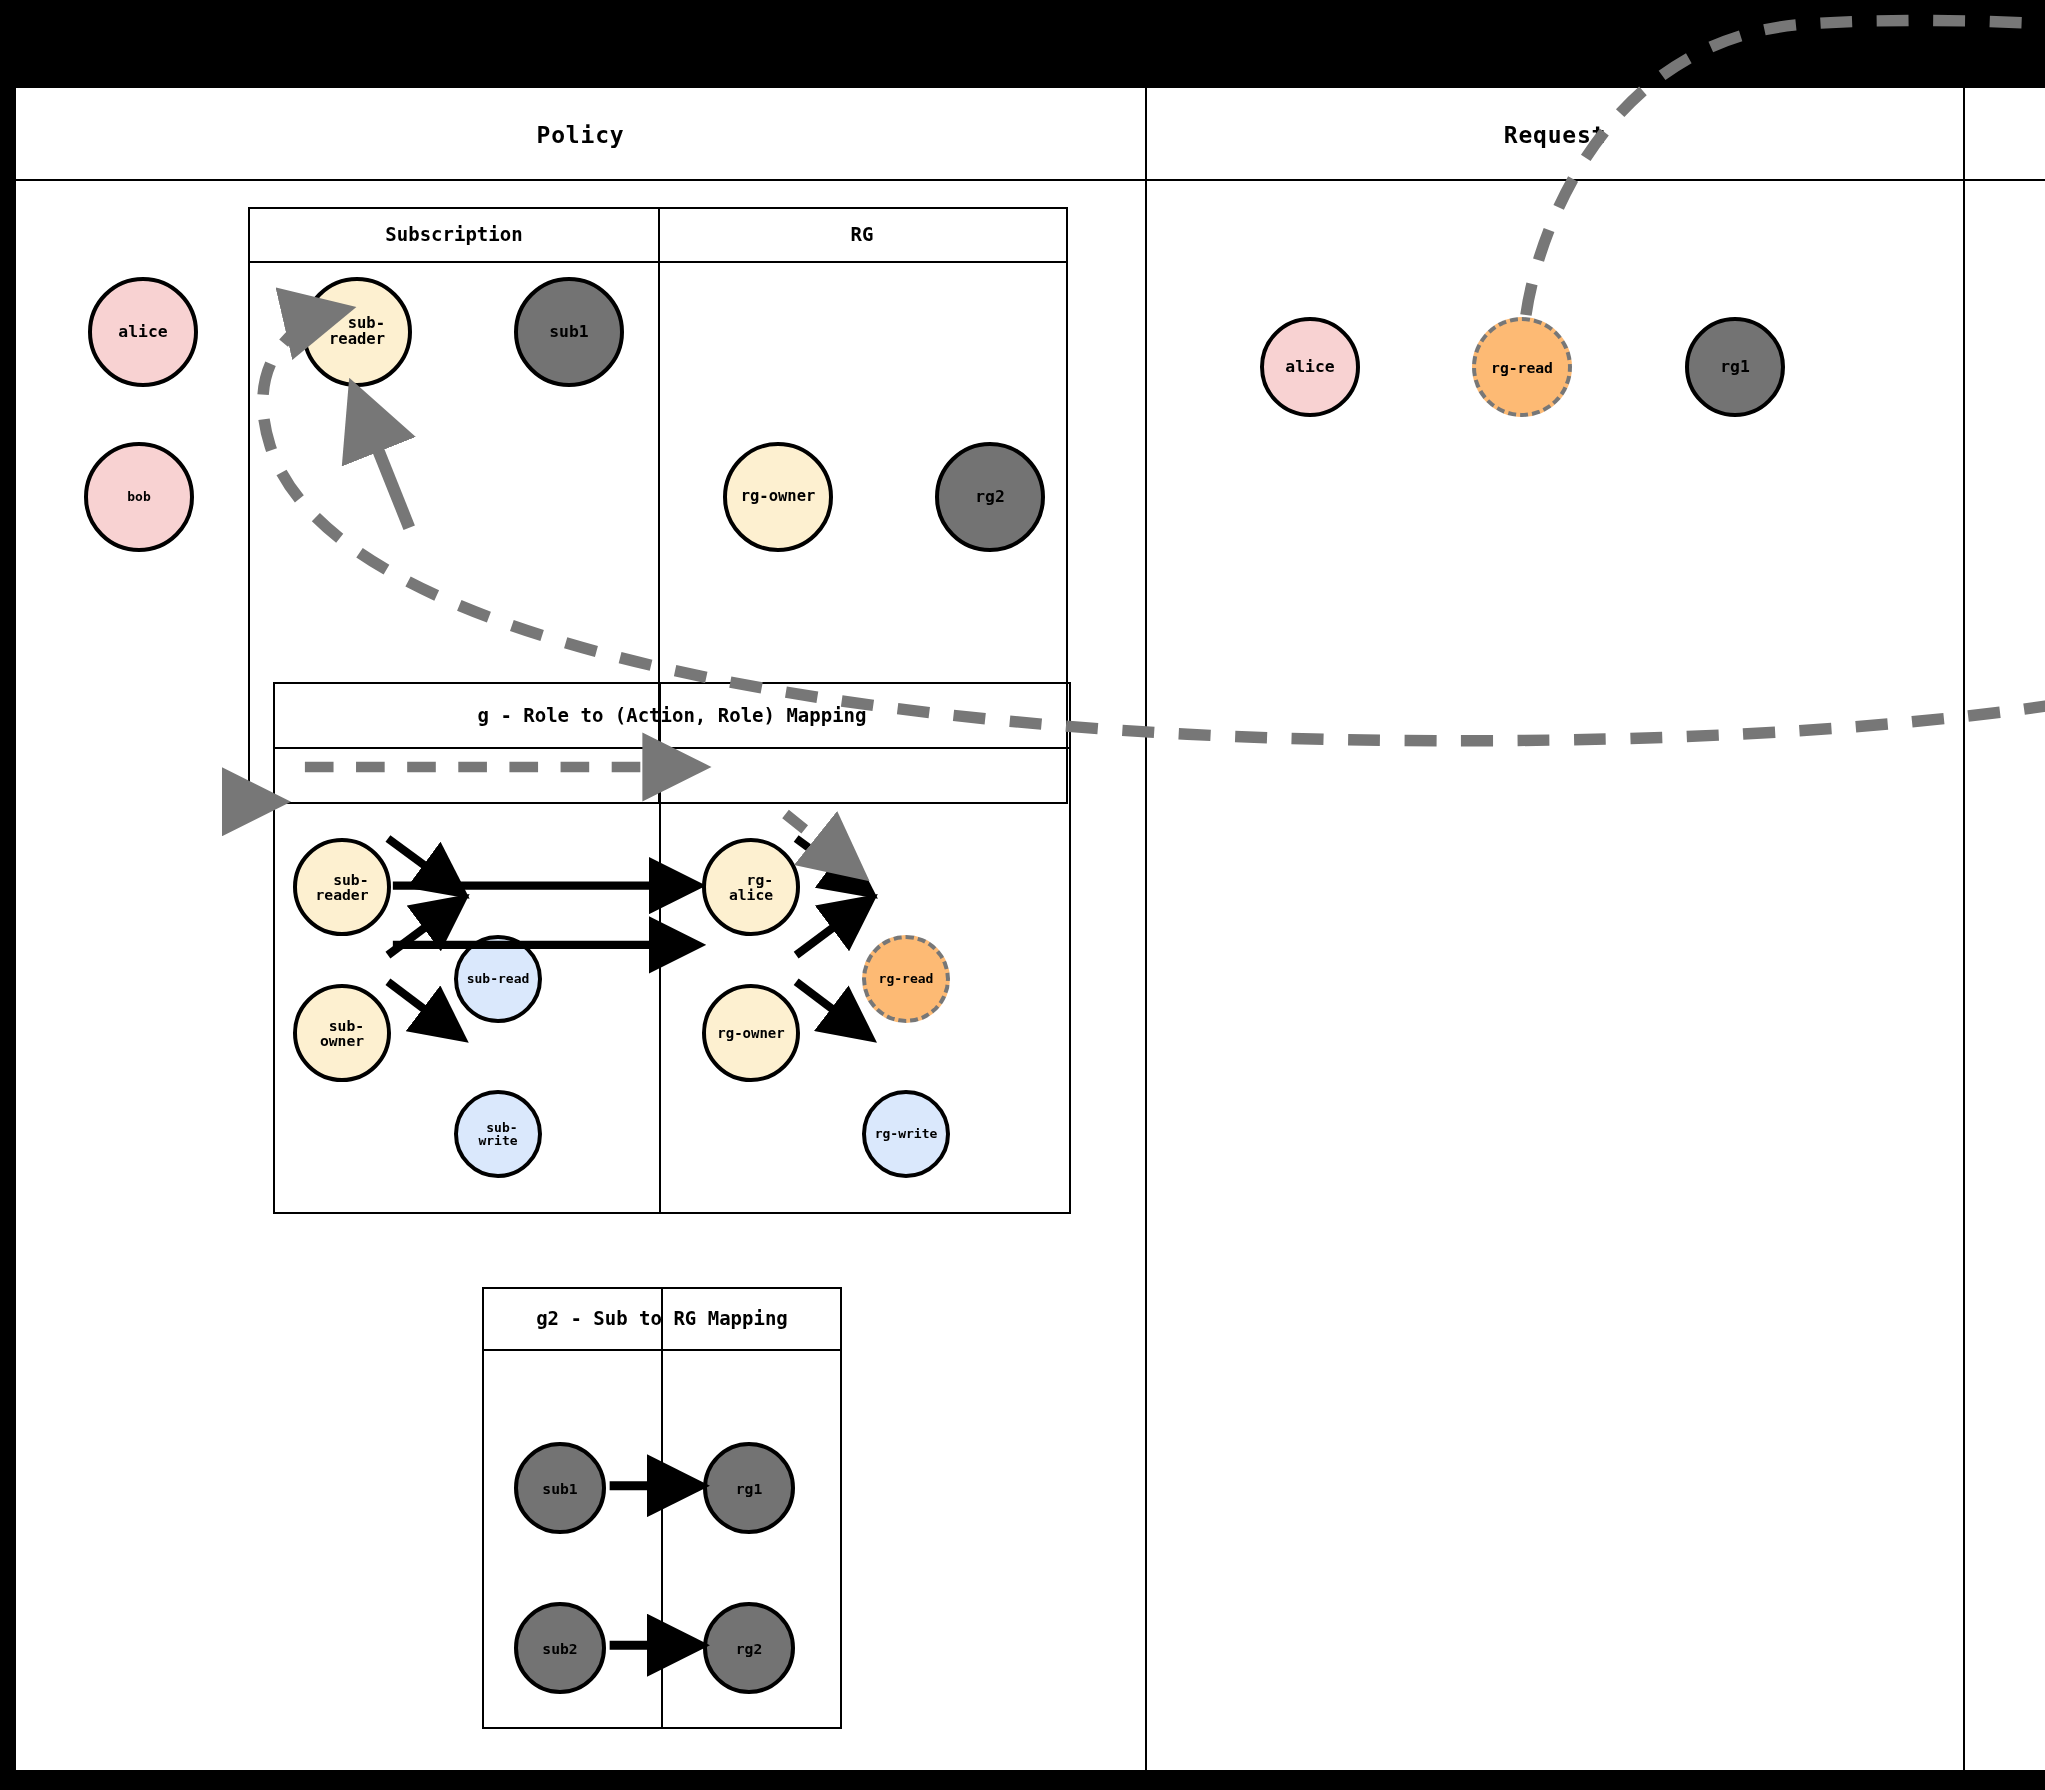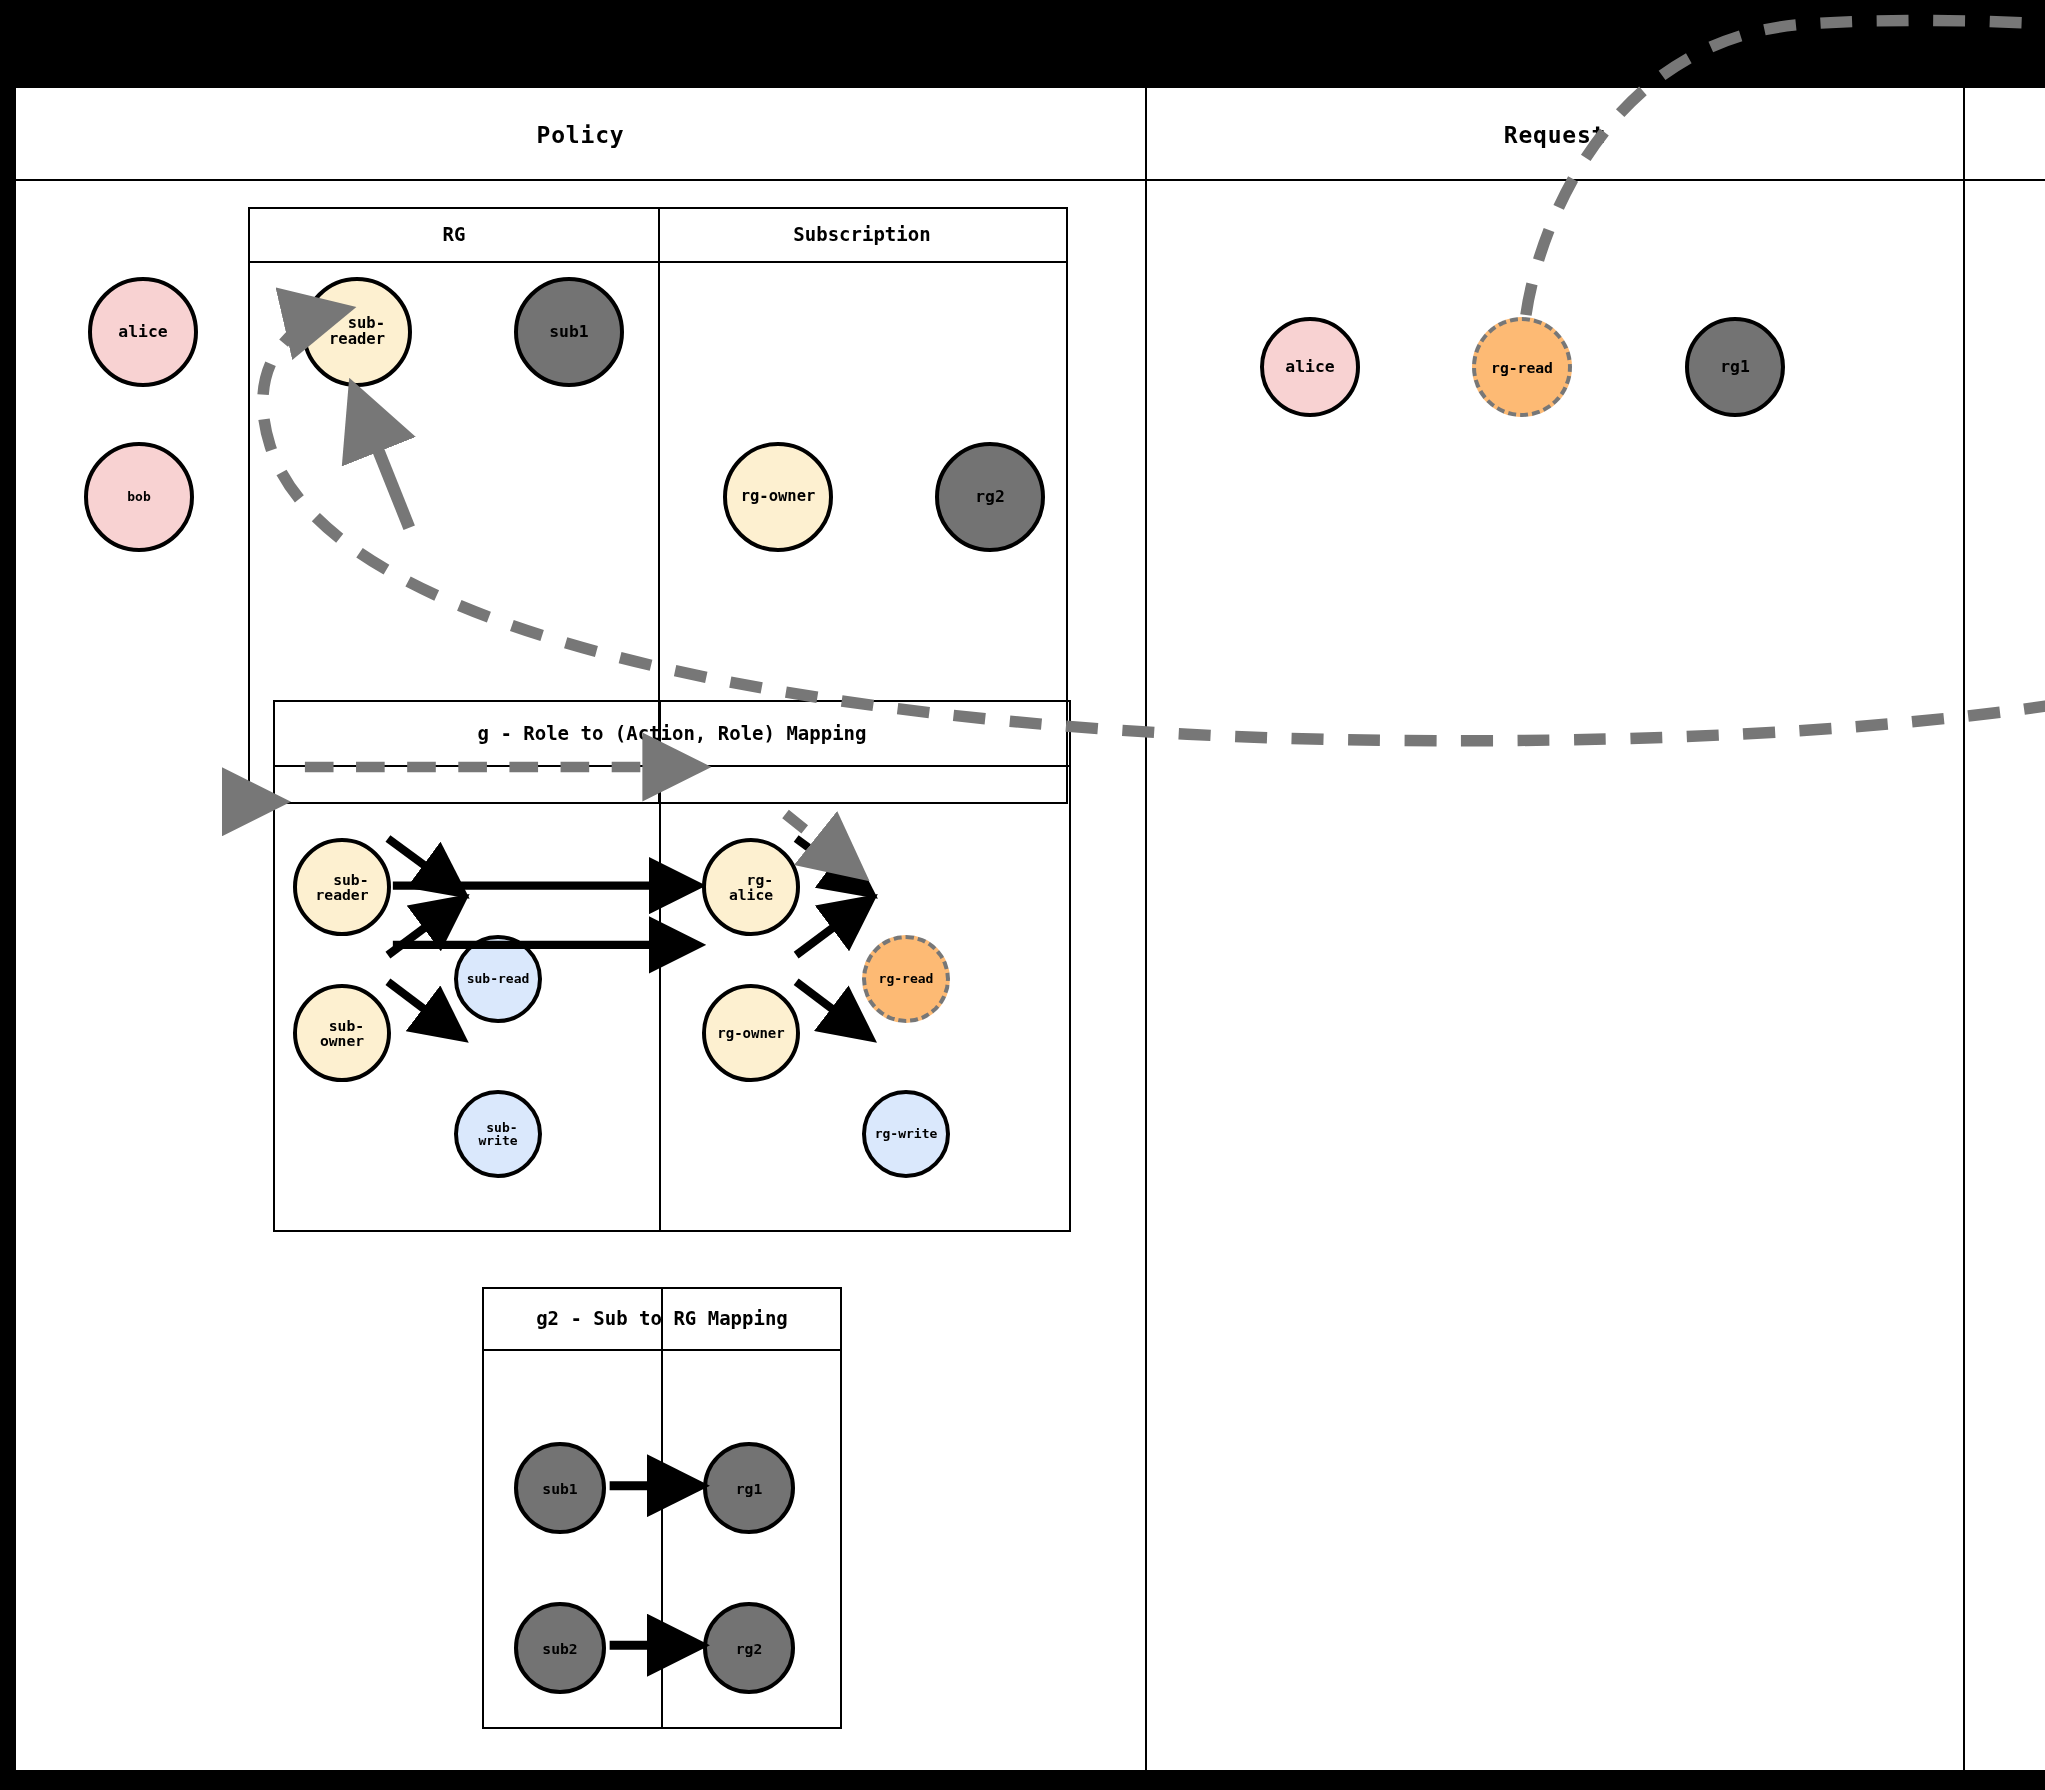--- a/index.html
+++ b/index.html
@@ -56,45 +56,45 @@
     <div class="node n-pink" style="left:72px;top:189px;width:110px;height:110px;font-size:16.4px;">
       <span>alice</span>
     </div>
     <div class="node n-pink" style="left:68px;top:354px;width:110px;height:110px;font-size:13px;">
       <span>bob</span>
     </div>
 
     <div class="frame" style="left:232px;top:119px;width:820px;height:597px;">
       <div class="frame-head" style="height:54px;">
         <div style="width:50%;display:flex;align-items:center;justify-content:center;height:100%;">
-          <span>RG</span>
+          <span>Subscription</span>
         </div>
         <div style="width:50%;display:flex;align-items:center;justify-content:center;height:100%;">
-          <span>Subscription</span>
+          <span>RG</span>
         </div>
       </div>
       <div class="frame-split" style="left:408px;"></div>
     </div>
 
     <div class="node n-yellow" style="left:286px;top:189px;width:110px;height:110px;font-size:15.5px;">
       <span>sub-
 reader</span>
     </div>
     <div class="node n-green" style="left:498px;top:189px;width:110px;height:110px;font-size:16.4px;">
       <span>sub1</span>
     </div>
 
     <div class="node n-yellow" style="left:707px;top:354px;width:110px;height:110px;font-size:15.5px;">
       <span>rg-owner</span>
     </div>
     <div class="node n-green" style="left:919px;top:354px;width:110px;height:110px;font-size:16.4px;">
       <span>rg2</span>
     </div>
 
-    <div class="frame" style="left:257px;top:612px;width:798px;height:532px;">
+    <div class="frame" style="left:257px;top:594px;width:798px;height:532px;">
       <div class="frame-head" style="height:65px;">
         <span>g - Role to (Action, Role) Mapping</span>
       </div>
       <div class="frame-split" style="left:384px;"></div>
     </div>
 
     <div class="node n-yellow" style="left:277px;top:750px;width:98px;height:98px;font-size:14.7px;">
       <span>sub-
 reader</span>
     </div>

